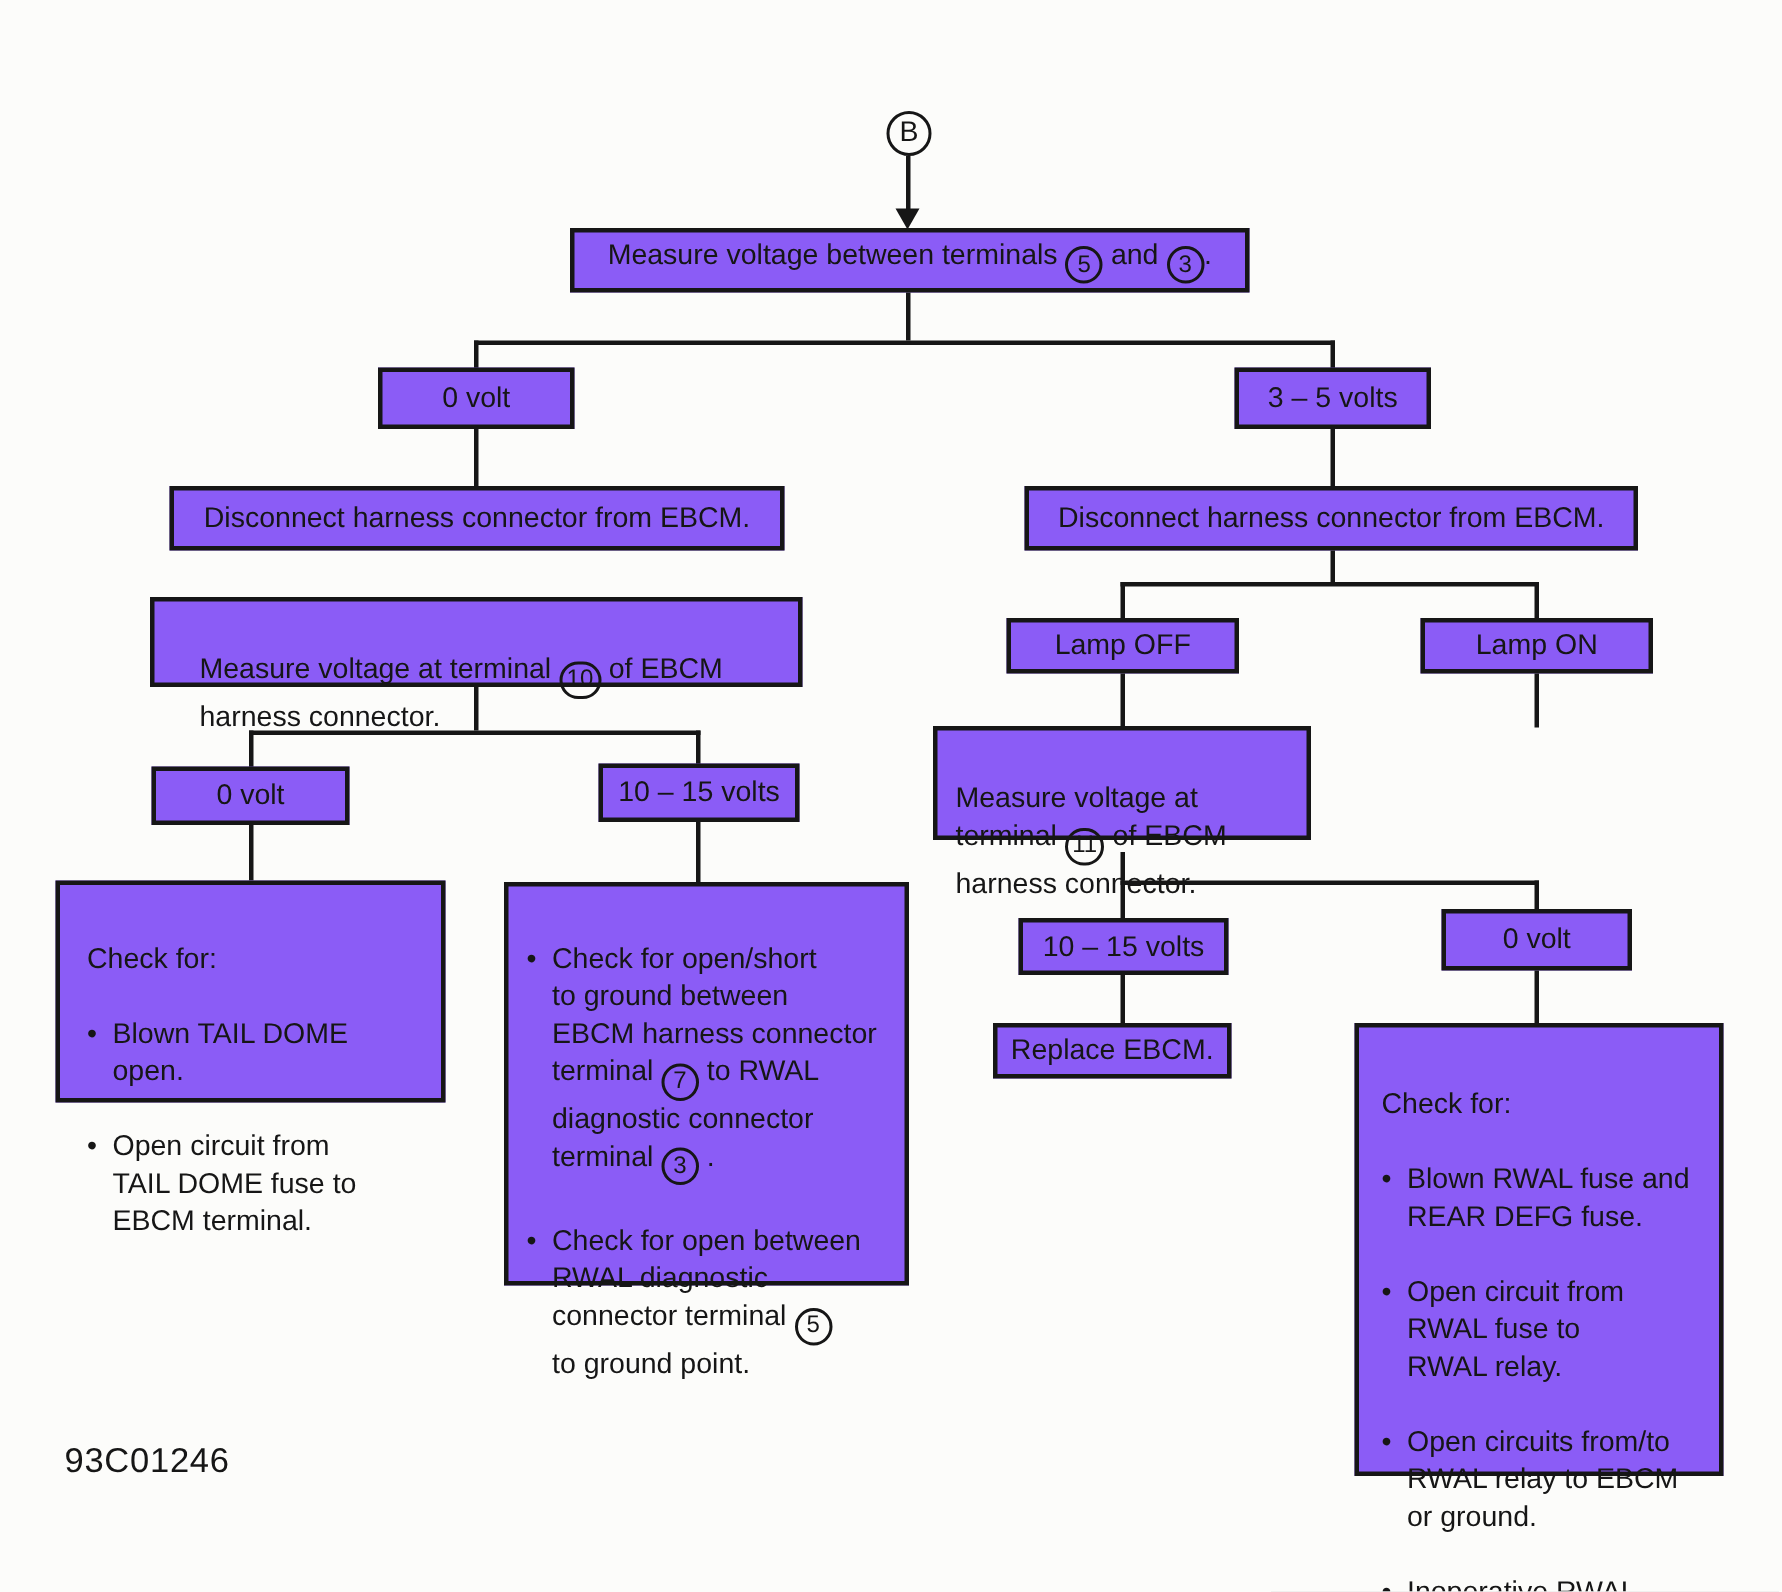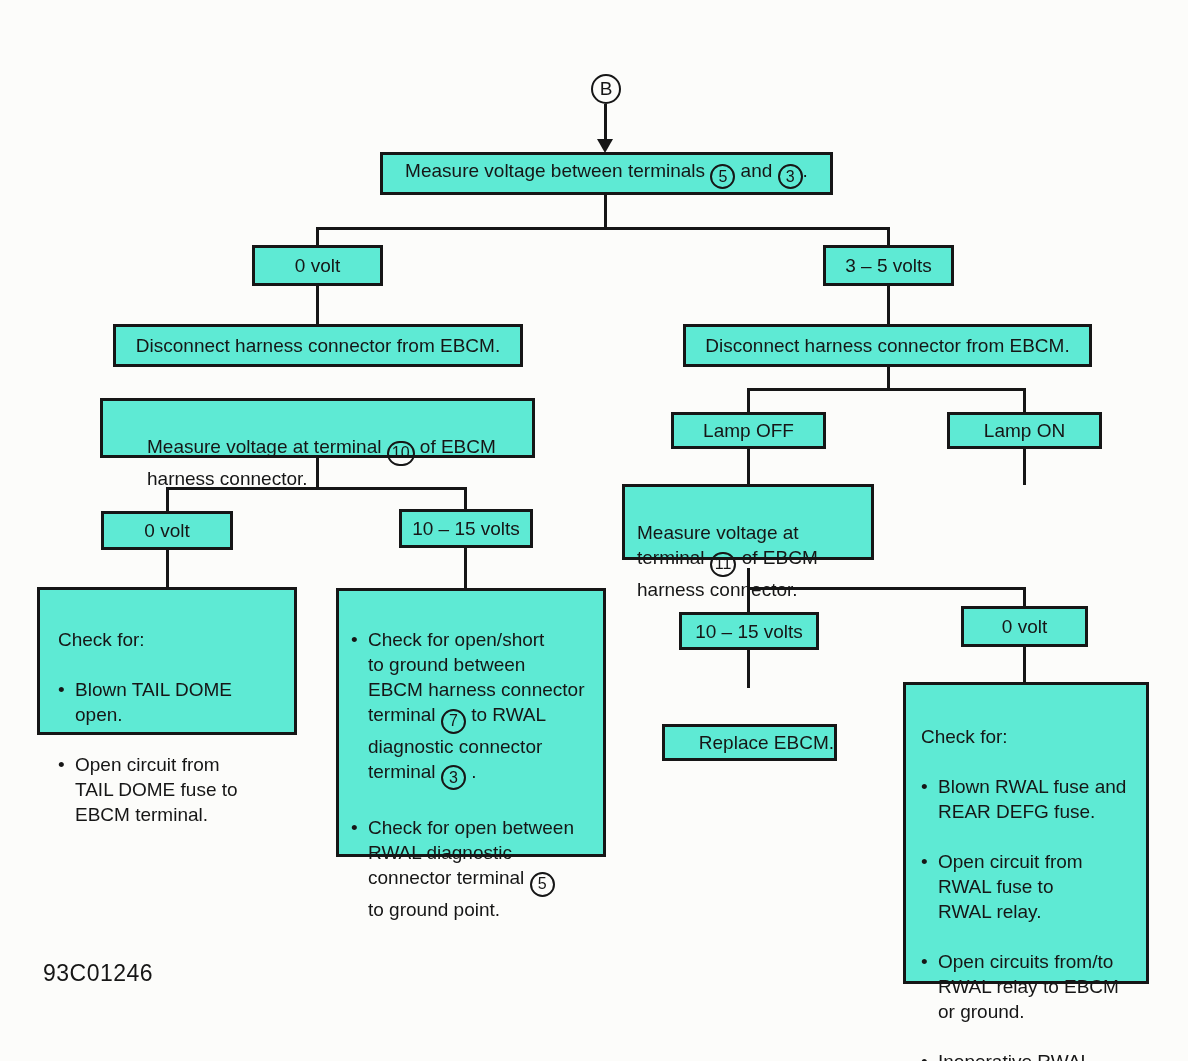--- a/index.html
+++ b/index.html
@@ -7,21 +7,21 @@
     position:relative;
     width:1188px;height:1061px;
     background:#fcfcfa;
     font-family:"Liberation Sans","DejaVu Sans",sans-serif;
     color:#161616;
     overflow:hidden;
   }
   .node{
     position:absolute;
     border:3px solid #161616;
-    background:#5eead4;
+    background:#8b5cf6;
     box-sizing:border-box;
     font-size:19px;
     line-height:25px;
   }
   .center{
     display:flex;align-items:center;justify-content:center;
     text-align:center;
   }
   .text{
     padding:8px 10px 6px 12px;
@@ -92,21 +92,21 @@
   <div class="linev" style="left:316px;top:286px;height:38px;"></div>
   <div class="linev" style="left:887px;top:286px;height:38px;"></div>
 
   <div class="node center" style="left:113px;top:324px;width:410px;height:43px;">
     <span>Disconnect harness connector from EBCM.</span>
   </div>
   <div class="node center" style="left:683px;top:324px;width:409px;height:43px;">
     <span>Disconnect harness connector from EBCM.</span>
   </div>
 
-  <div class="node text" style="left:100px;top:398px;width:435px;height:60px;padding-left:44px;">
+  <div class="node text" style="left:100px;top:398px;width:435px;height:60px;padding-left:30px;">
     <span>Measure voltage at terminal </span><span class="circ">10</span><span> of EBCM
 harness connector.</span>
   </div>
 
   <div class="linev" style="left:316px;top:458px;height:29px;"></div>
   <div class="lineh" style="left:166px;top:487px;width:301px;"></div>
   <div class="linev" style="left:166px;top:487px;height:25px;"></div>
   <div class="linev" style="left:464px;top:487px;height:23px;"></div>
 
   <div class="node center" style="left:101px;top:511px;width:132px;height:39px;">
@@ -170,21 +170,21 @@
   <div class="node center" style="left:679px;top:612px;width:140px;height:38px;">
     <span>10 – 15 volts</span>
   </div>
   <div class="node center" style="left:961px;top:606px;width:127px;height:41px;">
     <span>0 volt</span>
   </div>
 
   <div class="linev" style="left:747px;top:650px;height:38px;"></div>
   <div class="linev" style="left:1023px;top:647px;height:35px;"></div>
 
-  <div class="node center" style="left:662px;top:724px;width:175px;height:37px;justify-content:flex-end;">
+  <div class="node center" style="left:662px;top:682px;width:159px;height:37px;">
     <span>Replace EBCM.</span>
   </div>
 
   <div class="node text" style="left:903px;top:682px;width:246px;height:302px;padding-left:15px;padding-top:14px;">
     <div>Check for:</div>
     <div class="bullet-row"><span class="dot"></span><div class="bullet-text">Blown RWAL fuse and
 REAR DEFG fuse.</div></div>
     <div class="bullet-row"><span class="dot"></span><div class="bullet-text">Open circuit from
 RWAL fuse to
 RWAL relay.</div></div>

